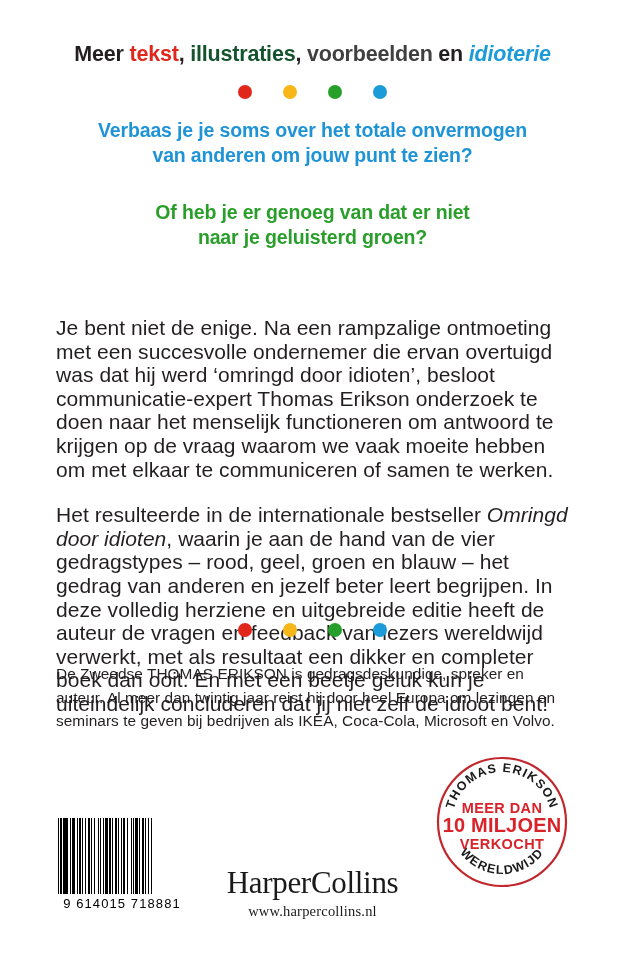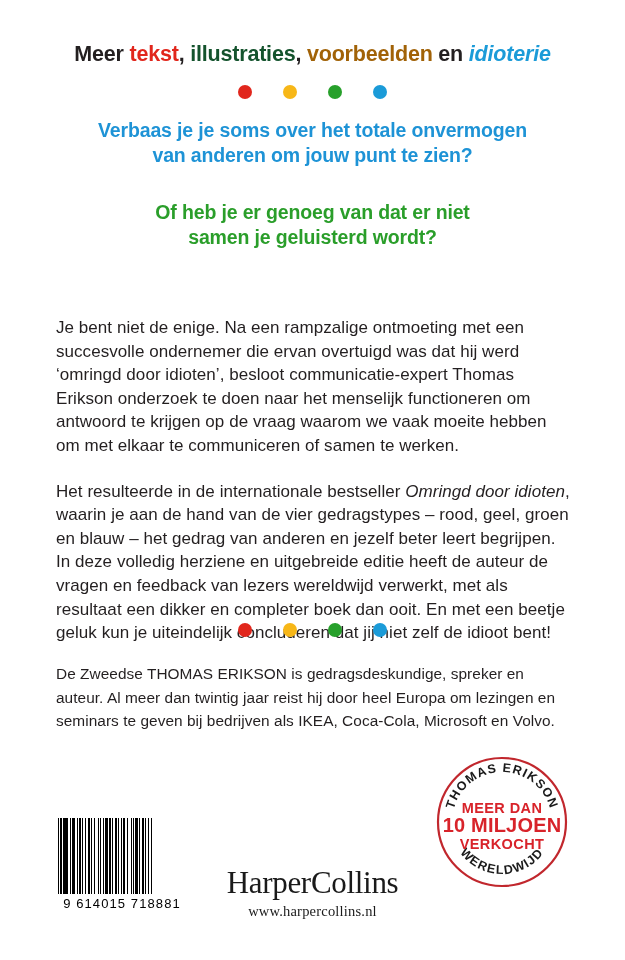--- a/index.html
+++ b/index.html
@@ -31,21 +31,21 @@
     width: 625px;
     text-align: center;
     font-size: 21.5px;
     font-weight: bold;
     letter-spacing: -0.2px;
     color: #231f20;
     white-space: nowrap;
   }
   .headline .w-red    { color: #e1261c; }
   .headline .w-yellow { color: #14532d; }
-  .headline .w-green  { color: #a16207; }
+  .headline .w-green  { color: #404040; }
   .headline .w-blue   { color: #1b9bd8; font-style: italic; }
   .headline .punct    { color: #231f20; }
 
   
   .dot-row {
     position: absolute;
     left: 0;
     width: 625px;
     display: flex;
     justify-content: center;
@@ -86,21 +86,21 @@
 
   
   .body-copy {
     position: absolute;
     left: 56px;
     top: 316px;
     width: 516px;
   }
   .body-copy p {
     margin: 0 0 22px 0;
-    font-size: 17px;
+    font-size: 21px;
     line-height: 23.6px;
     color: #231f20;
     letter-spacing: 0.05px;
   }
   .body-copy p:last-child { margin-bottom: 0; }
   .body-copy em { font-style: italic; }
 
   .bio {
     position: absolute;
     left: 56px;
@@ -196,21 +196,21 @@
     <span class="dot blue"></span>
   </div>
 
   <div class="questions">
     <p class="question q-blue">
       <span class="line">Verbaas je je soms over het totale onvermogen</span>
       <span class="line">van anderen om jouw punt te zien?</span>
     </p>
     <p class="question q-green">
       <span class="line">Of heb je er genoeg van dat er niet</span>
-      <span class="line">samen je geluisterd wordt?</span>
+      <span class="line">naar je geluisterd groen?</span>
     </p>
   </div>
 
   <div class="body-copy">
     <p>Je bent niet de enige. Na een rampzalige ontmoeting met een succesvolle ondernemer die ervan overtuigd was dat hij werd ‘omringd door idioten’, besloot communicatie-expert Thomas Erikson onderzoek te doen naar het menselijk functioneren om antwoord te krijgen op de vraag waarom we vaak moeite hebben om met elkaar te communiceren of samen te werken.</p>
     <p><span>Het resulteerde in de internationale bestseller </span><em>Omringd door idioten</em><span>, waarin je aan de hand van de vier gedragstypes – rood, geel, groen en blauw – het gedrag van anderen en jezelf beter leert begrijpen. In deze volledig herziene en uitgebreide editie heeft de auteur de vragen en feedback van lezers wereldwijd verwerkt, met als resultaat een dikker en completer boek dan ooit. En met een beetje geluk kun je uiteindelijk concluderen dat jij niet zelf de idioot bent!</span></p>
   </div>
 
   <div class="dot-row bottom">
     <span class="dot red"></span>

